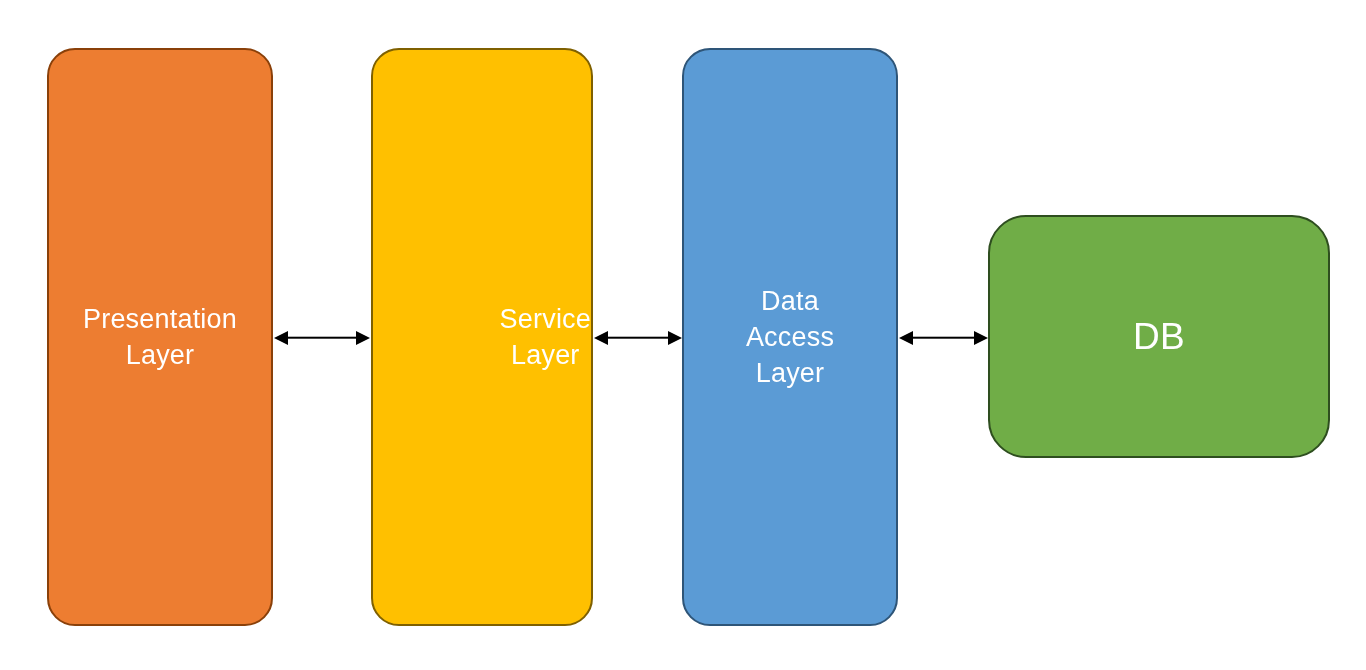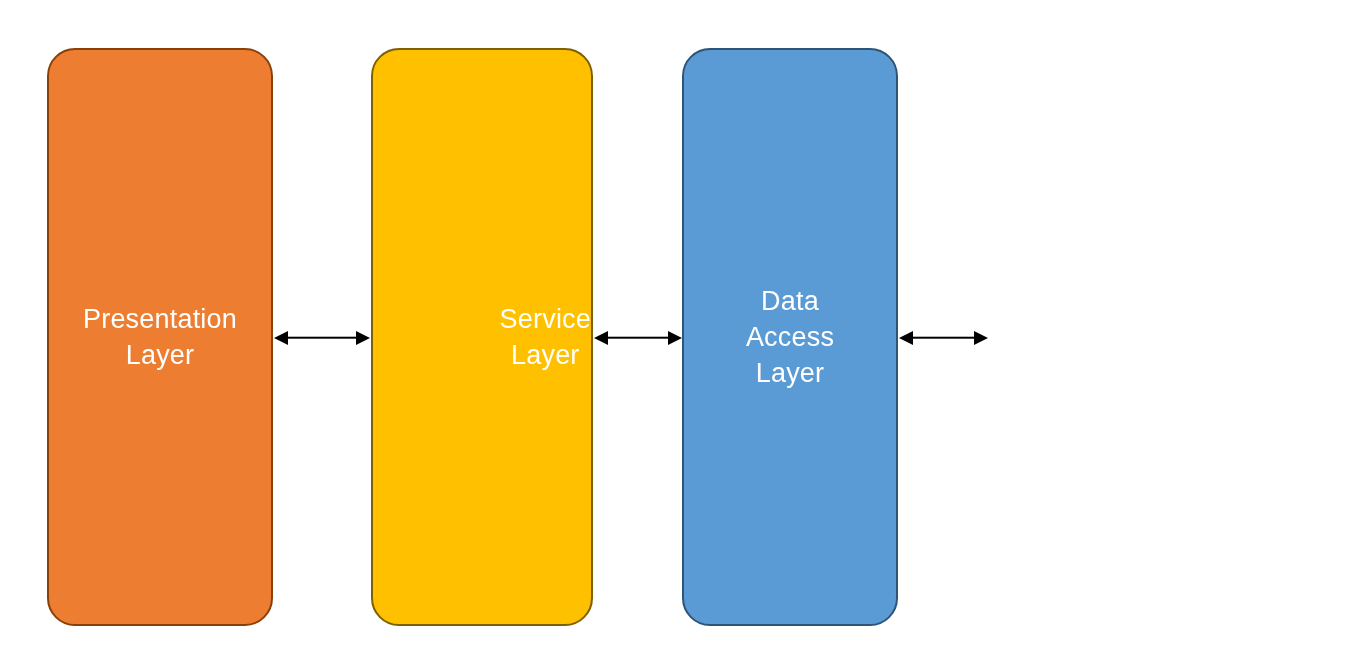--- a/index.html
+++ b/index.html
@@ -121,14 +121,17 @@
   <div class="node tall dataaccess" style="background-color: rgb(91, 155, 213); border-color: rgb(46, 85, 120);">
     <span class="label">Data
 Access
 Layer</span>
   </div>
 
   <div class="connector c3">
     <span class="shaft"></span>
   </div>
 
+  <div class="node db-node" style="background-color: rgb(112, 173, 71); border-color: rgb(46, 78, 31);">
+    <span class="label">DB</span>
+  </div>
 
 </div>
 
 </body></html>

